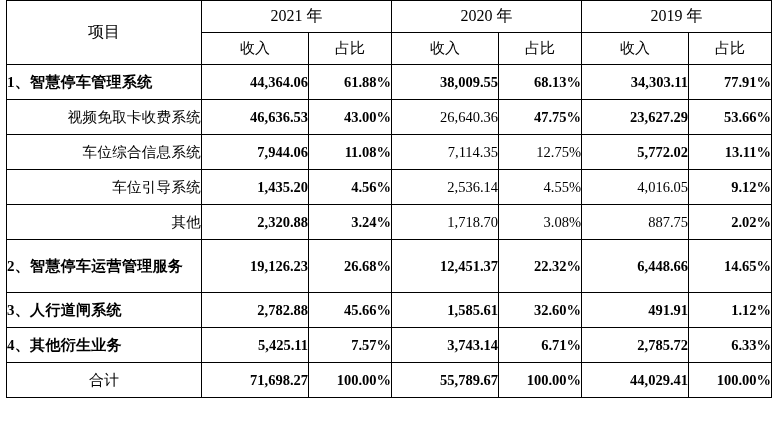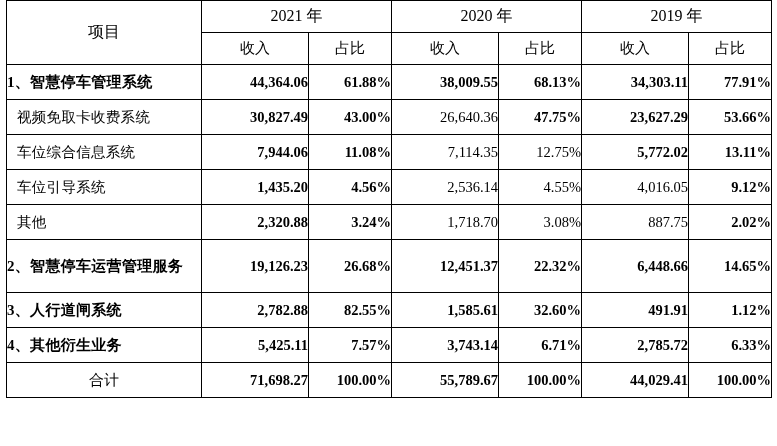--- a/index.html
+++ b/index.html
@@ -65,20 +65,21 @@
     text-align: left;
     height: 34px;
     letter-spacing: 0.3px;
   }
   .rowlabel.bold {
     font-weight: bold;
     font-size: 15px;
   }
   .rowlabel.indent {
     padding-left: 10px;
+    text-align: right;
   }
   .rowlabel.two-line {
     height: 52px;
     line-height: 24px;
   }
   .num {
     text-align: right;
     padding-right: 7px;
     font-size: 14.5px;
     height: 34px;
@@ -137,21 +138,21 @@
         <td class="num bold">44,364.06</td>
         <td class="num bold">61.88%</td>
         <td class="num bold">38,009.55</td>
         <td class="num bold">68.13%</td>
         <td class="num bold">34,303.11</td>
         <td class="num bold">77.91%</td>
       </tr>
 
       <tr>
         <td class="rowlabel indent">视频免取卡收费系统</td>
-        <td class="num bold">30,827.49</td>
+        <td class="num bold">46,636.53</td>
         <td class="num bold">43.00%</td>
         <td class="num">26,640.36</td>
         <td class="num bold">47.75%</td>
         <td class="num bold">23,627.29</td>
         <td class="num bold">53.66%</td>
       </tr>
 
       <tr>
         <td class="rowlabel indent">车位综合信息系统</td>
         <td class="num bold">7,944.06</td>
@@ -188,21 +189,21 @@
         <td class="num bold">26.68%</td>
         <td class="num bold">12,451.37</td>
         <td class="num bold">22.32%</td>
         <td class="num bold">6,448.66</td>
         <td class="num bold">14.65%</td>
       </tr>
 
       <tr>
         <td class="rowlabel bold">3、人行道闸系统</td>
         <td class="num bold">2,782.88</td>
-        <td class="num bold">82.55%</td>
+        <td class="num bold">45.66%</td>
         <td class="num bold">1,585.61</td>
         <td class="num bold">32.60%</td>
         <td class="num bold">491.91</td>
         <td class="num bold">1.12%</td>
       </tr>
 
       <tr>
         <td class="rowlabel bold">4、其他衍生业务</td>
         <td class="num bold">5,425.11</td>
         <td class="num bold">7.57%</td>

